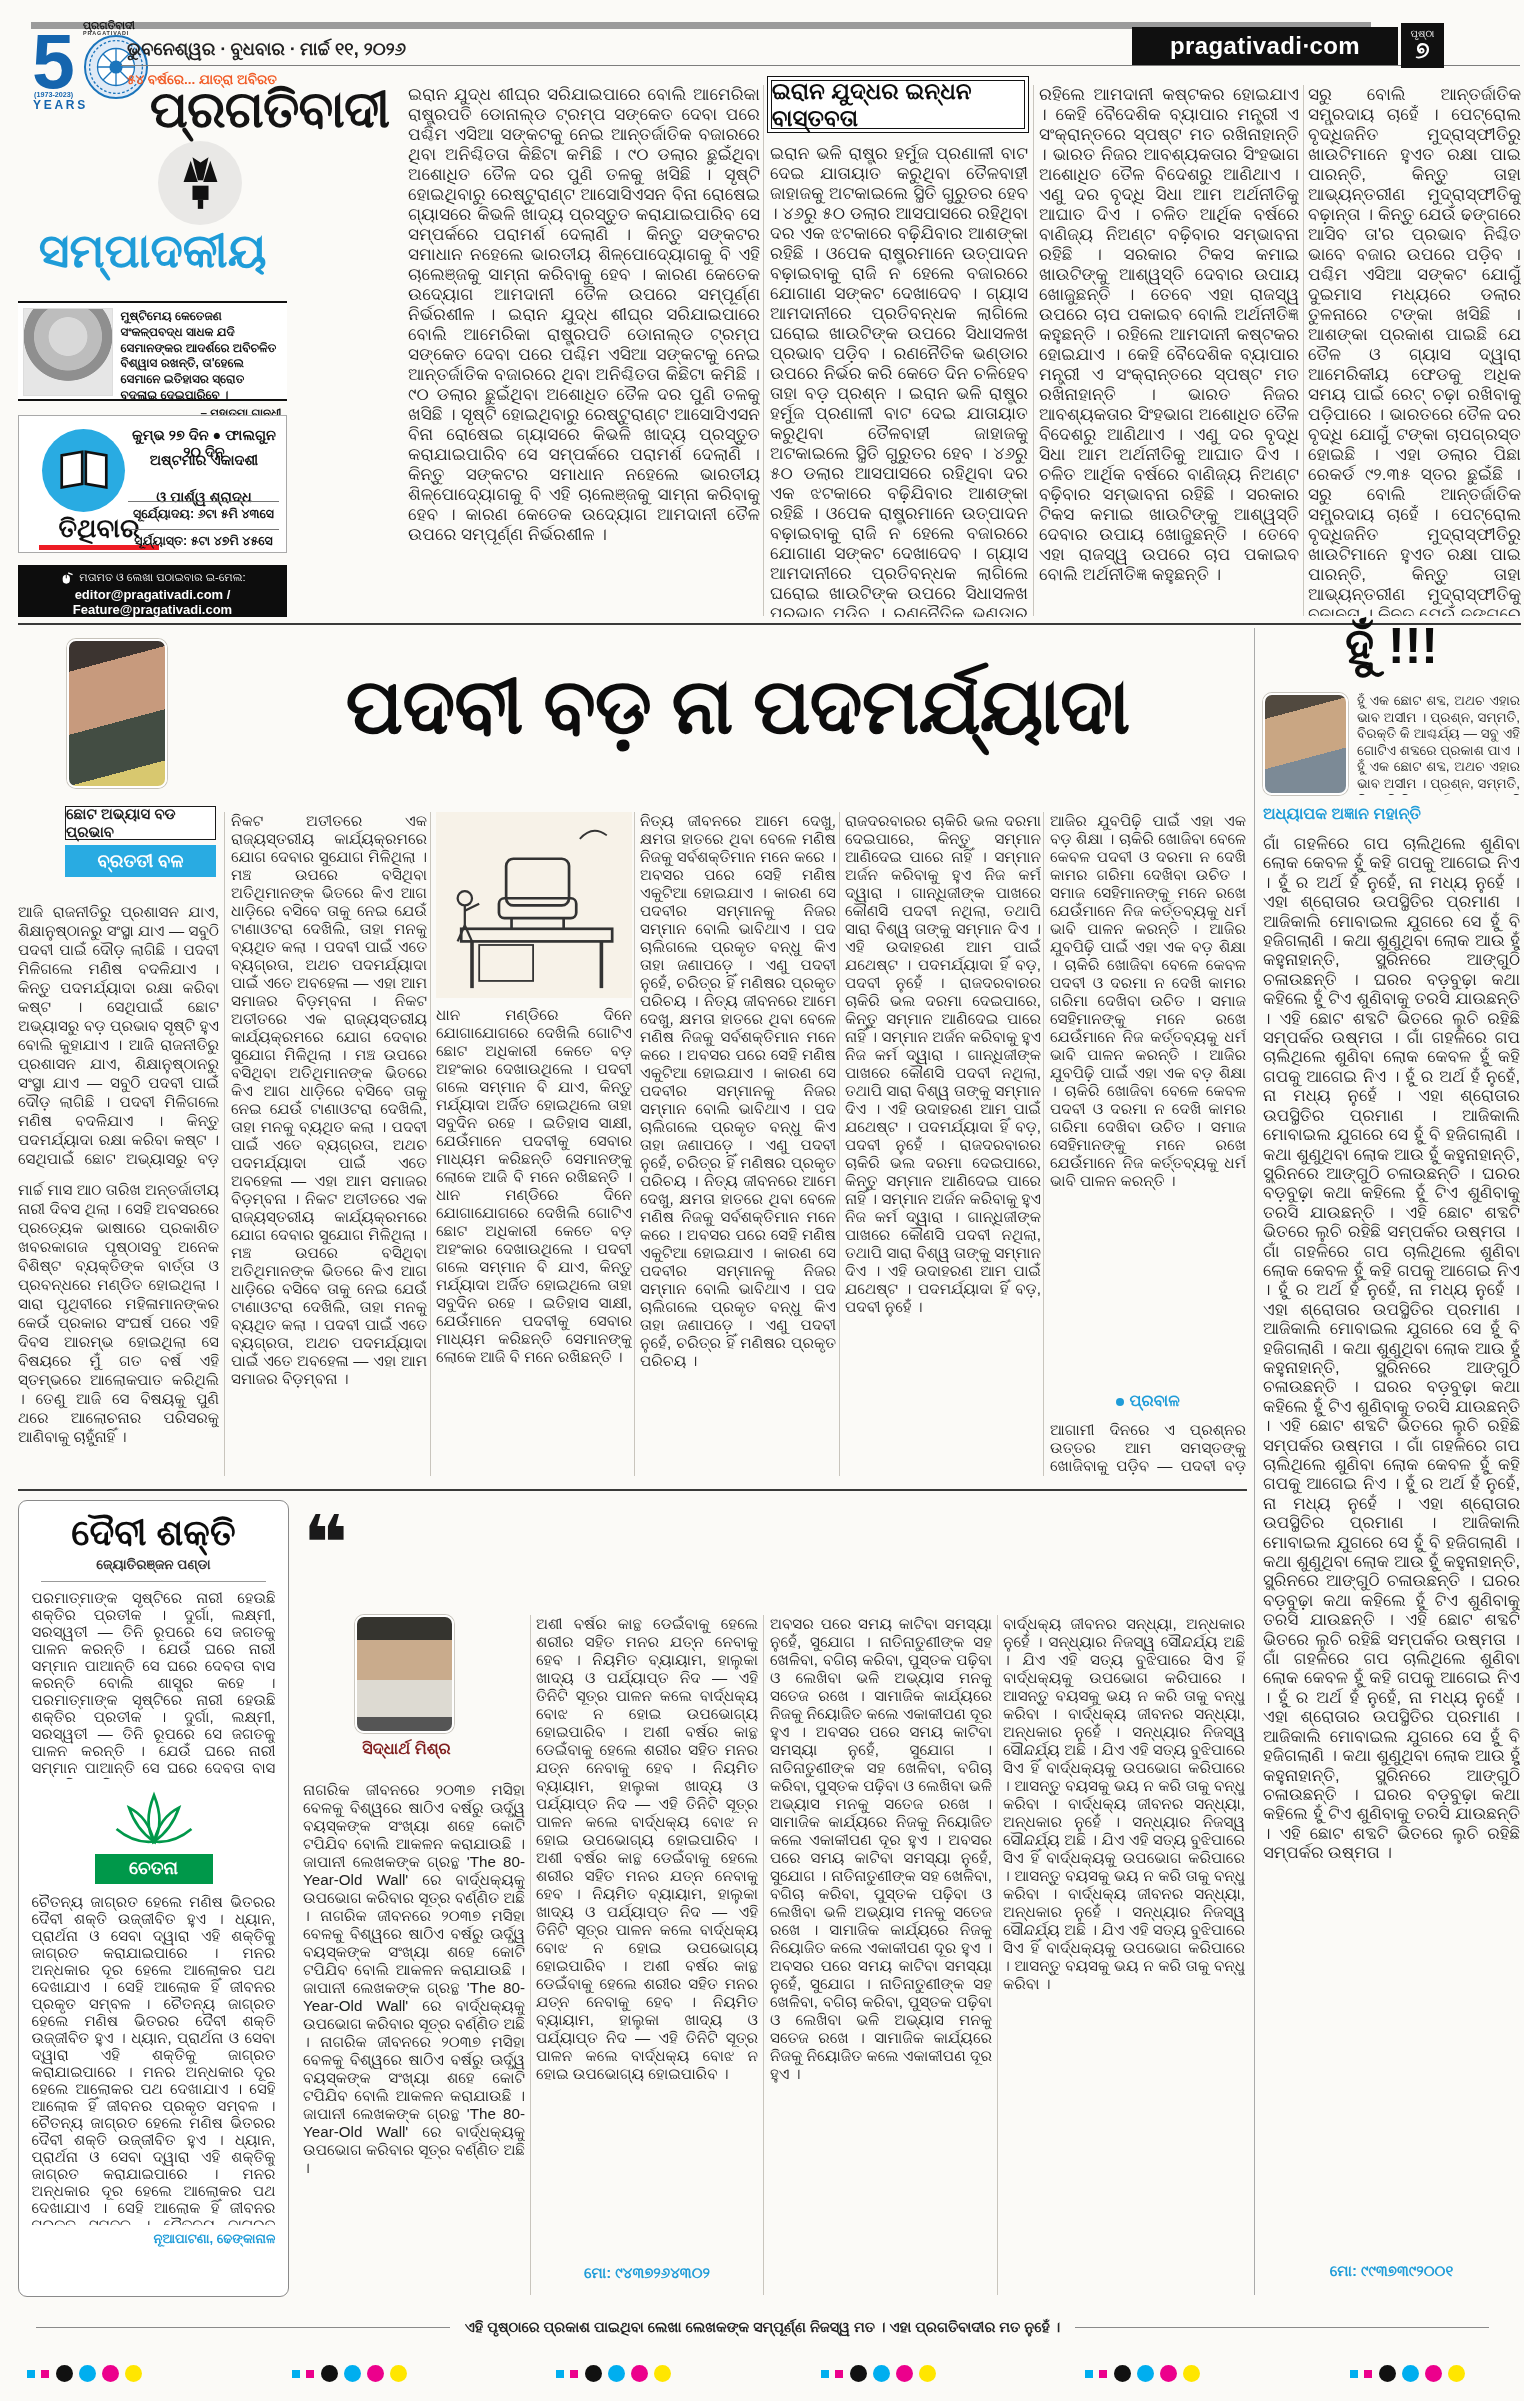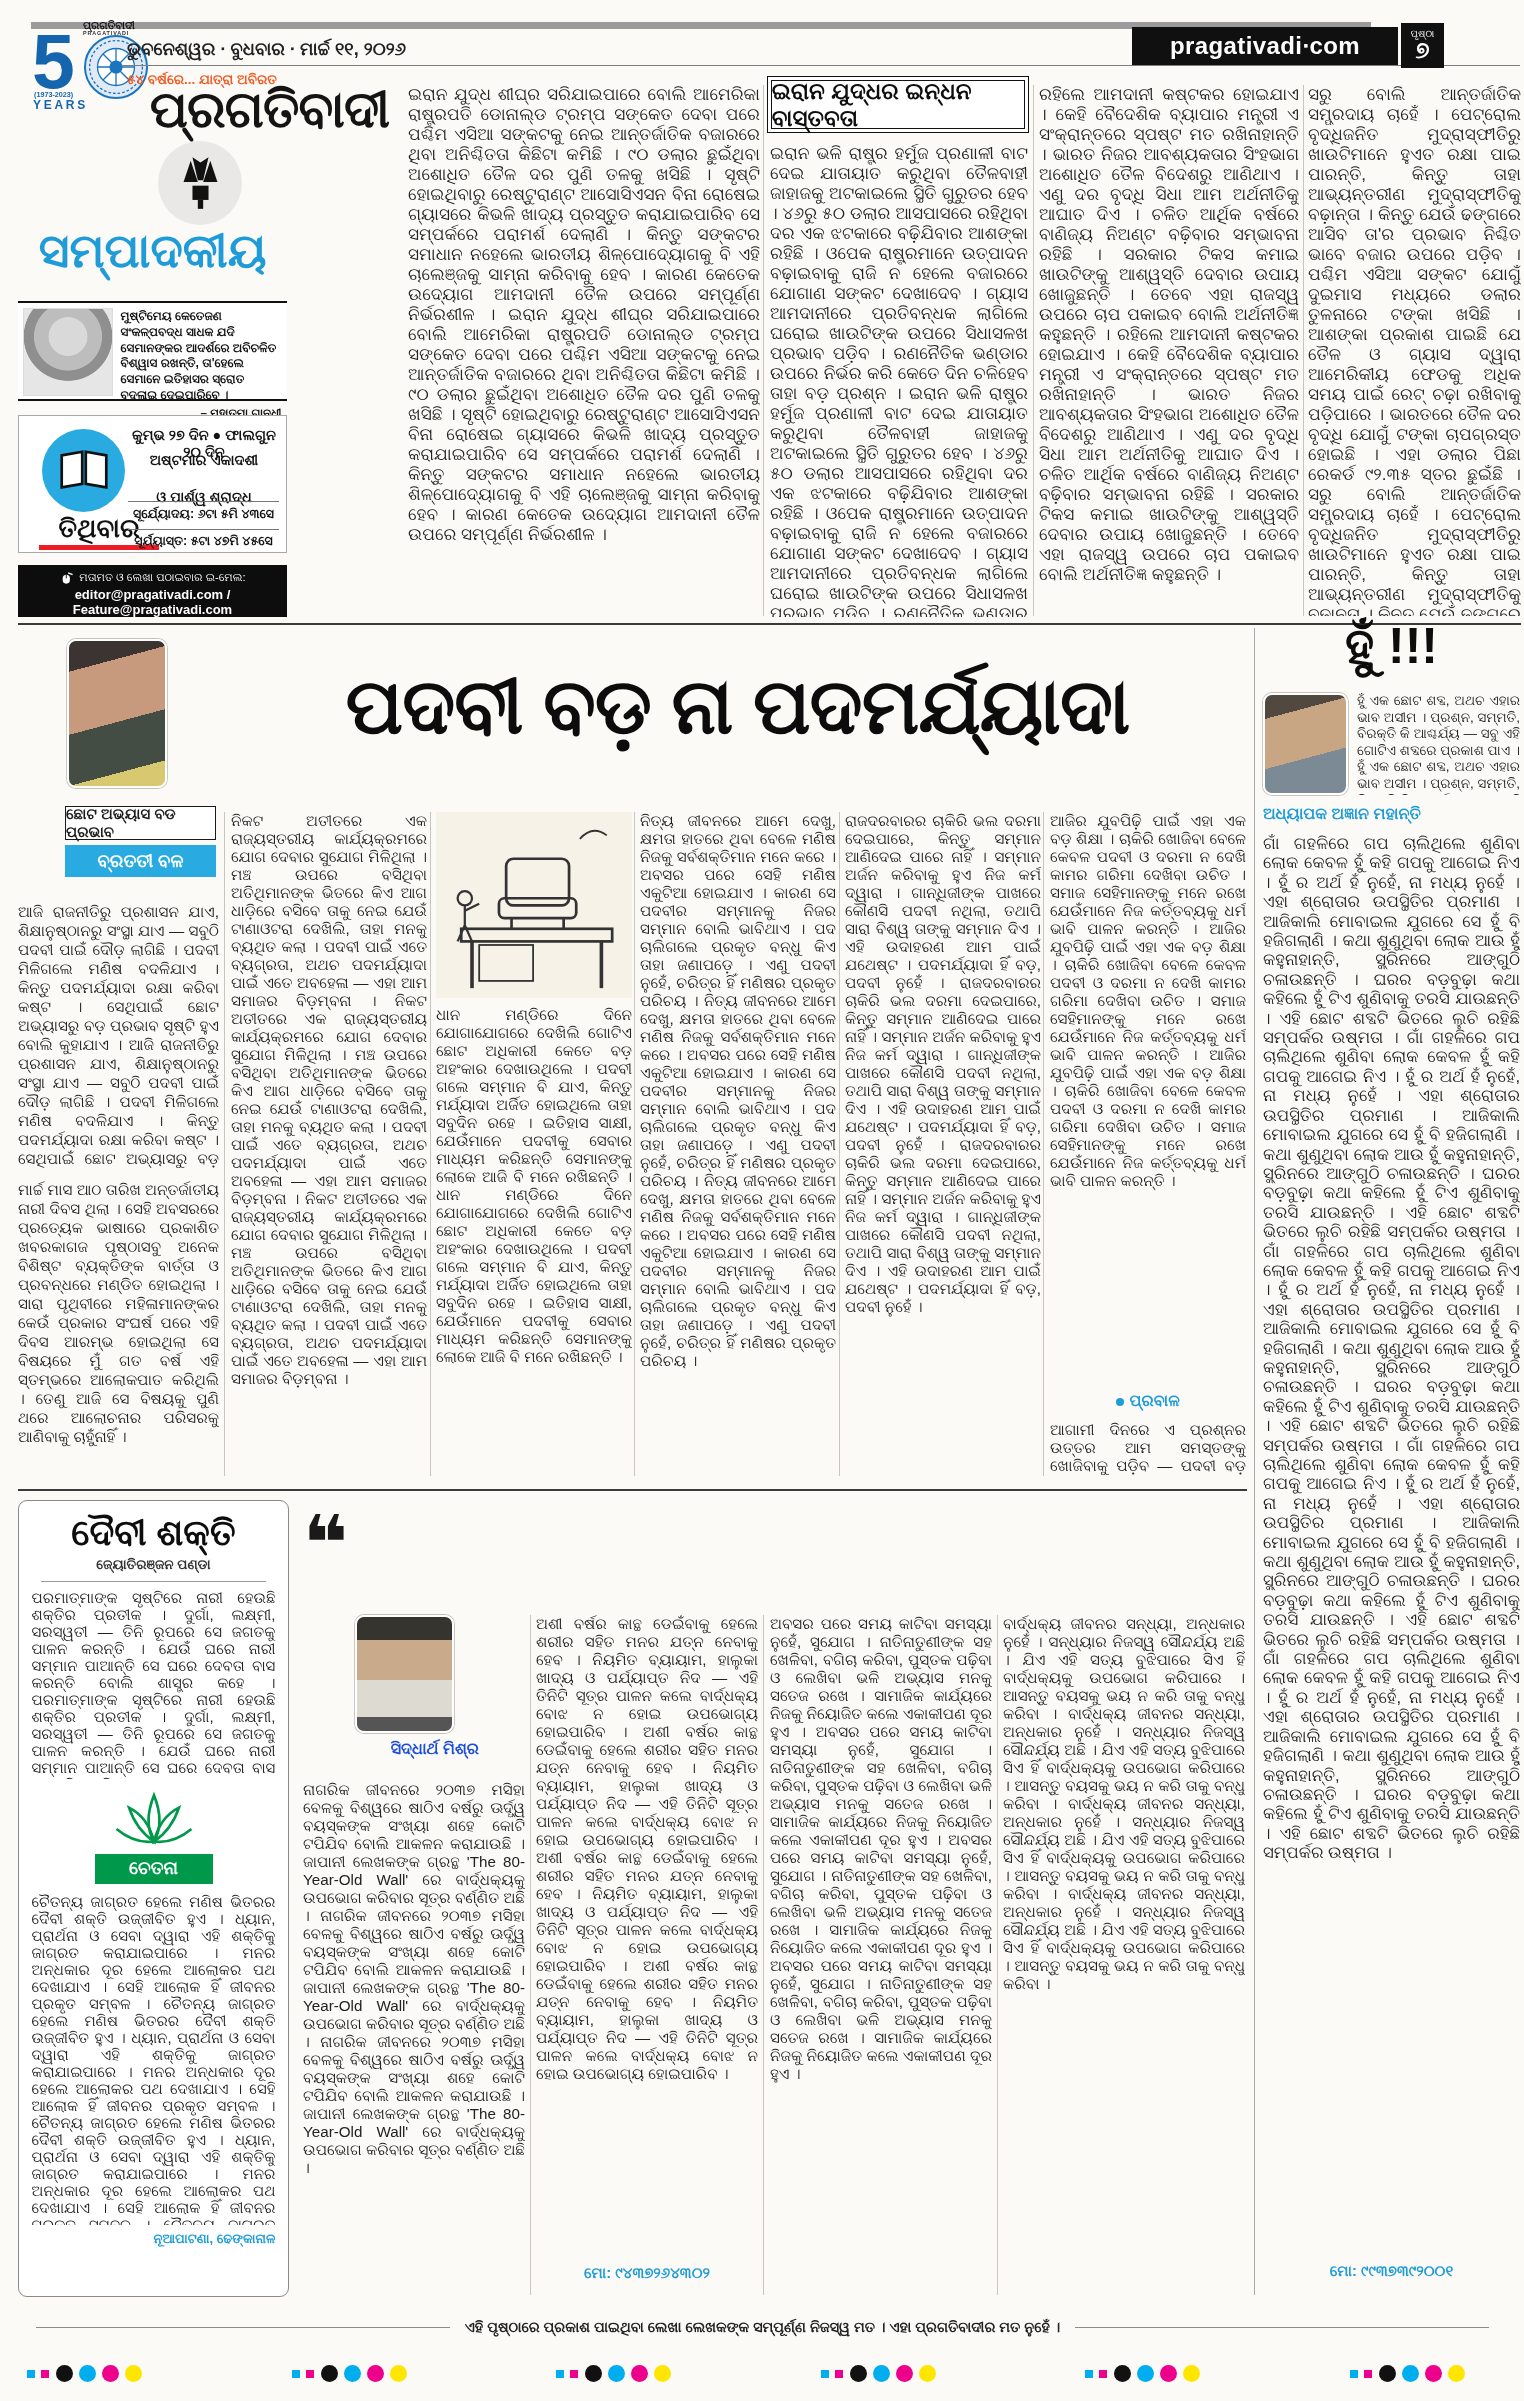--- a/index.html
+++ b/index.html
@@ -67,21 +67,21 @@
   .devibox{position:absolute;left:18px;top:1500px;width:271px;height:797px;border:1.3px solid #8a8a8a;border-radius:9px;background:#fff;padding:9px 12.6px;}
   .devi-head{text-align:center;font-size:36px;font-weight:900;color:#0d0d0d;margin-top:1.8px;}
   .devi-auth{text-align:center;font-size:13.5px;font-weight:800;color:#333;margin-top:3.6px;}
   .devi-txt{font-size:15px;line-height:17px;color:#222;}
   .chetana{display:flex;flex-direction:column;align-items:center;margin:9px 0;}
   .chetana-box{width:118px;height:30.5px;background:#00984a;color:#fff;display:flex;align-items:center;justify-content:center;font-size:18px;font-weight:900;}
   .devi-sign{text-align:right;font-weight:900;color:#1f9cd8;font-size:13px;margin-top:5.4px;}
   .quoteglyph{position:absolute;left:303px;top:1505px;font-size:77px;font-weight:900;color:#1a1a1a;line-height:1;}
   .bard-headwrap{position:absolute;left:377px;top:1527px;width:682px;text-align:center;}
   .bard-head{display:inline-block;font-size:39px;font-weight:900;color:#0c0c0c;border-bottom:5.4px solid #111;padding:0 16px 9px;}
-  .bard-auth{position:absolute;left:334px;top:1740px;width:145px;text-align:right;font-size:16px;font-weight:900;color:#1d4ed8;}
+  .bard-auth{position:absolute;left:334px;top:1740px;width:145px;text-align:center;font-size:16px;font-weight:900;color:#7f1d1d;}
   .bardcol{font-size:15.2px;line-height:18px;color:#222;}
   
   .disclaimer{position:absolute;left:36px;top:2319px;width:1453px;display:flex;align-items:center;gap:14.4px;}
   .disclaimer .line{flex:1;height:0.9px;background:#8a8a8a;}
   .disclaimer .txt{font-size:14.4px;font-weight:800;color:#222;white-space:nowrap;}
   .regrow{position:absolute;left:0;top:2365px;width:1525px;height:27px;}
   .regcluster{position:absolute;display:flex;align-items:center;gap:6.3px;}
   .regdot{width:17px;height:17px;border-radius:50%;}
   .regsq{width:8px;height:8px;}
   .photo-grad1{background:linear-gradient(165deg,#3c3430 0 18%,#c79a7d 18% 55%,#434d43 55% 85%,#d8c86f 85%);}

